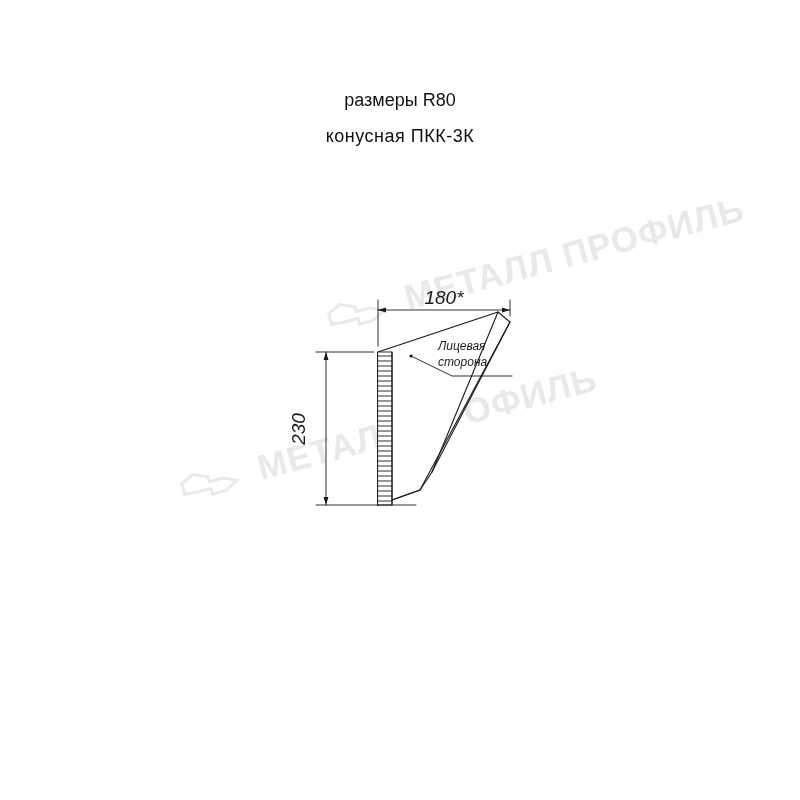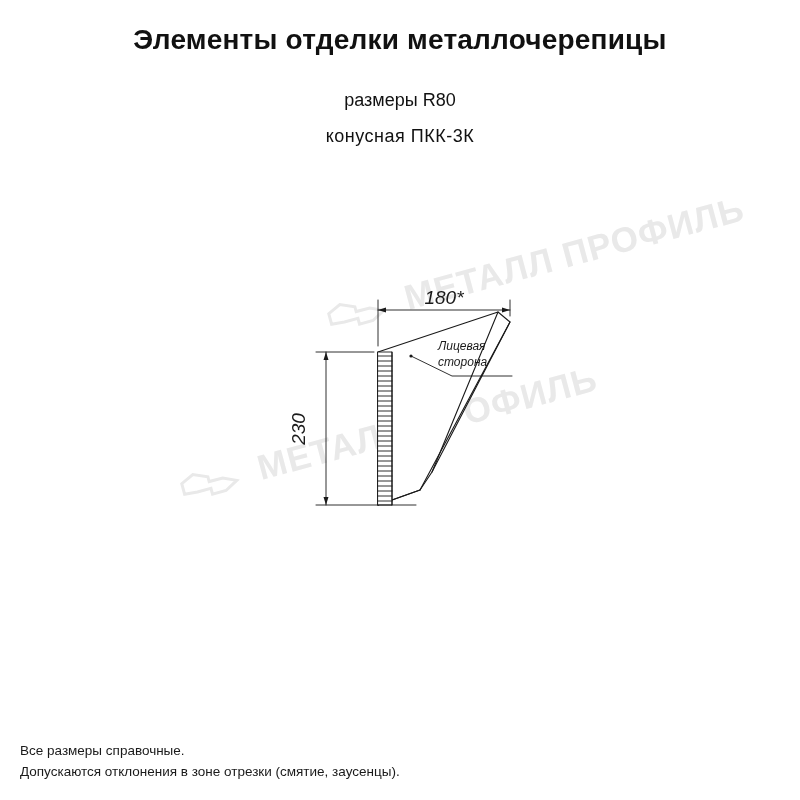--- a/index.html
+++ b/index.html
@@ -89,21 +89,20 @@
     font-style: italic;
   }
 
   svg { display: block; }
 </style>
 </head>
 <body>
 
 <div class="page">
 
-  <div class="title">Элементы отделки металлочерепицы</div>
 
   <div class="subtitle-block">
     <div>размеры R80</div>
     <div class="subtitle-line3">конусная  ПКК-3К</div>
   </div>
 
   <div class="wm wm-1">
     <span class="mp-logo">
       <svg width="60" height="34" viewBox="0 0 60 34">
         <path d="M3 20 L3 9 L16 3 L30 9 L30 14 L44 14 L57 20 L44 27 L30 27 L30 21 L16 21 Z" fill="none" stroke="#e9e9e9" stroke-width="3"></path>
@@ -193,18 +192,14 @@
 
       <text x="444" y="124" font-family="Liberation Sans, sans-serif" font-size="19" fill="#1a1a1a" text-anchor="middle">180*</text>
 
       <text x="305" y="249" font-family="Liberation Sans, sans-serif" font-size="19" fill="#1a1a1a" text-anchor="middle" transform="rotate(-90 305 249)">230</text>
 
       <text x="438" y="170" font-family="Liberation Sans, sans-serif" font-size="12" fill="#1a1a1a">Лицевая</text>
       <text x="438" y="186" font-family="Liberation Sans, sans-serif" font-size="12" fill="#1a1a1a">сторона</text>
     </svg>
   </div>
 
-  <div class="footnotes">
-    <div>Все размеры справочные.</div>
-    <div>Допускаются отклонения в зоне отрезки (смятие, заусенцы).</div>
-  </div>
 
 </div>
 
 </body></html>

